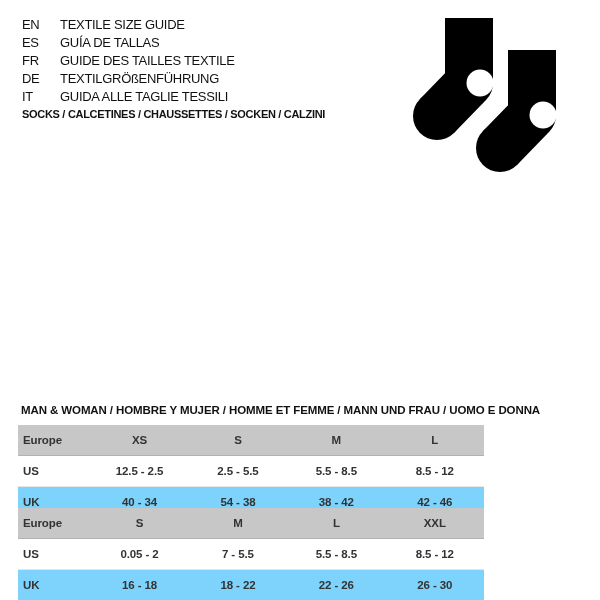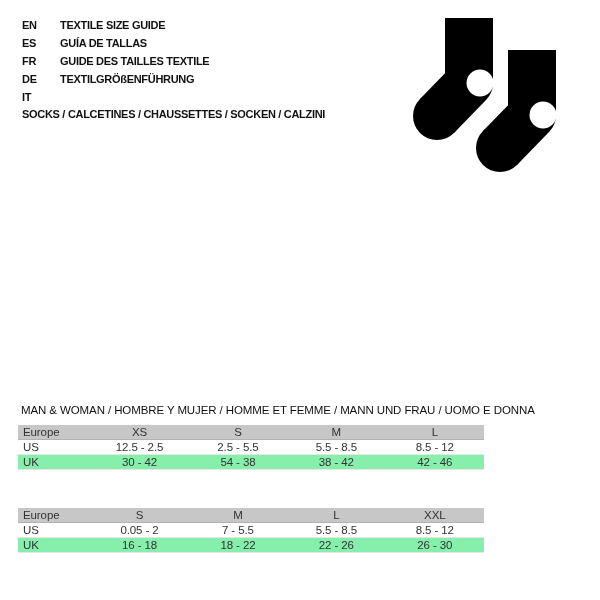--- a/index.html
+++ b/index.html
@@ -11,58 +11,58 @@
     position: relative;
     overflow: hidden;
   }
 
   
   .lang-block {
     position: absolute; left: 22px; top: 16px;
   }
   .lang-row {
     display: grid; grid-template-columns: 38px auto;
-    line-height: 18px; font-size: 11px; font-weight: bold;
+    line-height: 18px; font-size: 13px; font-weight: normal;
     letter-spacing: -0.3px; white-space: nowrap;
   }
   .category-line {
     position: absolute; left: 22px; top: 108px;
     font-size: 11px; font-weight: bold; letter-spacing: -0.3px;
     white-space: nowrap;
   }
 
   
   .socks-wrap { position: absolute; left: 390px; top: 0; width: 210px; height: 200px; }
 
   
   .size-section { position: absolute; left: 18px; width: 466px; }
   .section-man { top: 404px; }
   .section-children { top: 508px; }
   .tbl-title {
-    font-size: 11.5px; font-weight: normal; letter-spacing: -0.1px;
+    font-size: 11.5px; font-weight: bold; letter-spacing: -0.1px;
     margin: 0 0 9px 3px; white-space: nowrap; color: #111;
   }
   table.size-table {
     width: 466px; border-collapse: collapse; table-layout: fixed;
   }
   table.size-table col.c-region { width: 72px; }
   table.size-table col.c-size { width: 98px; }
   table.size-table th, table.size-table td {
-    height: 14px; padding: 0; font-size: 11.5px; font-weight: normal;
+    height: 30px; padding: 0; font-size: 11.5px; font-weight: bold;
     color: #333; text-align: center; vertical-align: middle;
     letter-spacing: -0.1px;
   }
   table.size-table thead th {
     background: #c7c7c7; border-bottom: 1px solid #b2b2b2; color: #333;
   }
   table.size-table th.region, table.size-table td.region {
     text-align: left; padding-left: 5px;
   }
   table.size-table tbody tr { border-bottom: 1px solid #e6e6e6; }
-  table.size-table tbody tr.alt { background: #86efac; }
+  table.size-table tbody tr.alt { background: #7dd3fc; }
 </style>
 </head>
 <body>
 
 <div class="lang-block">
   <div class="lang-row">
     <span>EN</span>
     <span>TEXTILE SIZE GUIDE</span>
   </div>
   <div class="lang-row">
@@ -72,20 +72,21 @@
   <div class="lang-row">
     <span>FR</span>
     <span>GUIDE DES TAILLES TEXTILE</span>
   </div>
   <div class="lang-row">
     <span>DE</span>
     <span>TEXTILGRÖßENFÜHRUNG</span>
   </div>
   <div class="lang-row">
     <span>IT</span>
+    <span>GUIDA ALLE TAGLIE TESSILI</span>
   </div>
 </div>
 
 <div class="category-line">SOCKS / CALCETINES / CHAUSSETTES / SOCKEN / CALZINI</div>
 
 <div class="socks-wrap">
   <svg width="210" height="200" viewBox="0 0 210 200" xmlns="http://www.w3.org/2000/svg" aria-hidden="true">
 
     <g>
       <path d="M79,18 L79,83 L47,116" fill="none" stroke="#000" stroke-width="48" stroke-linejoin="round" stroke-linecap="butt"></path>
@@ -123,21 +124,21 @@
     <tbody>
       <tr>
         <td class="region">US</td>
         <td>12.5 - 2.5</td>
         <td>2.5 - 5.5</td>
         <td>5.5 - 8.5</td>
         <td>8.5 - 12</td>
       </tr>
       <tr class="alt">
         <td class="region">UK</td>
-        <td>30 - 42</td>
+        <td>40 - 34</td>
         <td>54 - 38</td>
         <td>38 - 42</td>
         <td>42 - 46</td>
       </tr>
     </tbody>
   </table>
 </div>
 
 <div class="size-section section-children">
   <table class="size-table">

